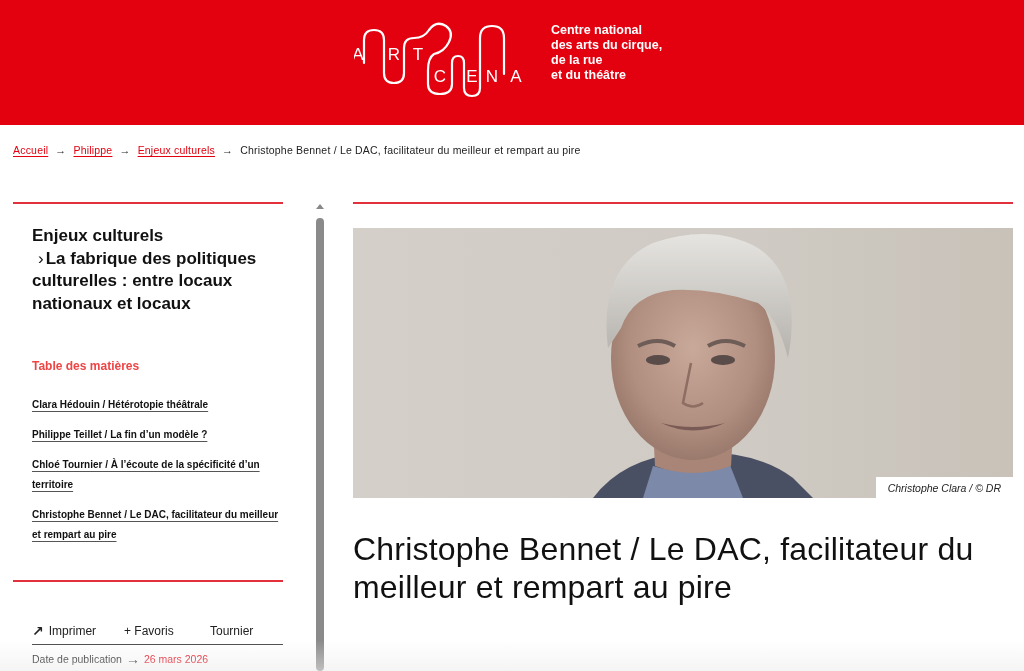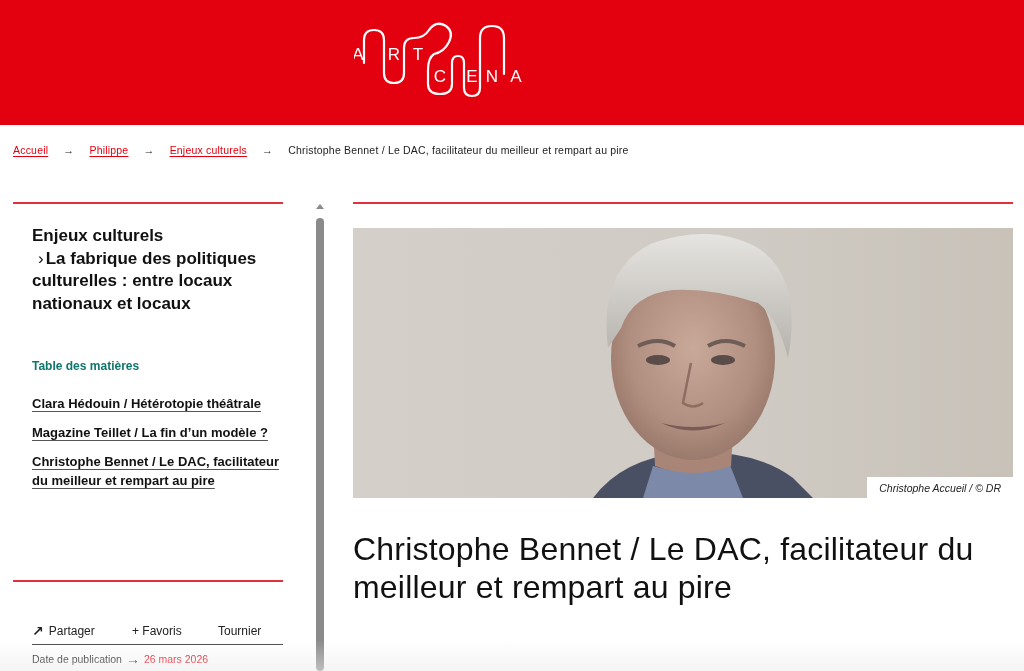--- a/index.html
+++ b/index.html
@@ -4,39 +4,39 @@
 <style>
   * { box-sizing: border-box; margin: 0; padding: 0; }
   html, body { width: 1024px; height: 671px; overflow: hidden; background: #fff; }
   body { font-family: "Liberation Sans", "DejaVu Sans", sans-serif; color: #111; position: relative; }
 
   .header { position: absolute; left: 0; top: 0; width: 1024px; height: 125px; background: #e3000f; }
   .logo { position: absolute; left: 354px; top: 18px; width: 185px; height: 90px; }
   .tagline { position: absolute; left: 551px; top: 23px; color: #fff; font-size: 12.5px; font-weight: bold; line-height: 15px; }
   .tagline span { display: block; }
 
-  .breadcrumb { position: absolute; left: 13px; top: 144px; font-size: 10.5px; letter-spacing: 0.2px; display: flex; align-items: center; gap: 8px; white-space: nowrap; }
+  .breadcrumb { position: absolute; left: 13px; top: 144px; font-size: 10.5px; letter-spacing: 0.2px; display: flex; align-items: center; gap: 0; white-space: nowrap; }
   .breadcrumb a { color: #e3000f; text-decoration: underline; text-underline-offset: 2px; }
   .breadcrumb .sep { color: #222; margin: 0 7px; font-size: 11px; }
   .breadcrumb .current { color: #222; }
 
   .sidebar { position: absolute; left: 13px; top: 195px; width: 270px; height: 476px; }
   .redline { height: 2px; background: #e3303d; }
   .side-top-line { position: absolute; left: 0; top: 7px; width: 270px; }
   .side-title { position: absolute; left: 19px; top: 30px; width: 260px; font-size: 17px; font-weight: bold; line-height: 22.5px; color: #111; }
   .side-title .chev { display: inline-block; margin-left: 6px; margin-right: 2px; font-weight: normal; }
-  .toc-label { position: absolute; left: 19px; top: 164px; font-size: 12px; font-weight: bold; color: #0f766e; }
+  .toc-label { position: absolute; left: 19px; top: 164px; font-size: 12px; font-weight: bold; color: #ef4444; }
   .toc { position: absolute; left: 19px; top: 199px; width: 255px; list-style: none; }
   .toc li { margin-bottom: 10px; }
-  .toc a { color: #111; font-size: 13px; font-weight: bold; line-height: 19px; text-decoration: underline; text-decoration-color: #555; text-underline-offset: 3px; }
+  .toc a { color: #111; font-size: 10px; font-weight: bold; line-height: 19px; text-decoration: underline; text-decoration-color: #555; text-underline-offset: 3px; }
   .side-bottom-line { position: absolute; left: 0; top: 385px; width: 270px; }
   .actions { position: absolute; left: 19px; top: 428px; width: 251px; display: flex; font-size: 12px; color: #222; border-bottom: 1px solid #444; padding-bottom: 5px; }
   .actions .act { display: flex; align-items: center; gap: 5px; }
   .act-share { width: 92px; }
-  .act-fav { width: 86px; margin-left: 8px; }
+  .act-fav { width: 86px; }
   .pubdate { position: absolute; left: 19px; top: 456px; font-size: 10.5px; color: #111; display: flex; align-items: center; gap: 4px; }
   .pubdate .date { color: #e3000f; }
 
   .scrollbar { position: absolute; left: 314px; top: 204px; width: 12px; height: 467px; }
   .scroll-up { position: absolute; left: 2px; top: 0; width: 0; height: 0; border-left: 4px solid transparent; border-right: 4px solid transparent; border-bottom: 5px solid #888; }
   .scroll-thumb { position: absolute; left: 2px; top: 14px; width: 8px; height: 453px; background: #8a8a8a; border-radius: 4px; }
   .scroll-down { position: absolute; left: 2px; top: 458px; width: 0; height: 0; border-left: 4px solid transparent; border-right: 4px solid transparent; border-top: 5px solid #888; }
 
   .main-line { position: absolute; left: 353px; top: 202px; width: 660px; }
   .photo { position: absolute; left: 353px; top: 228px; width: 660px; height: 270px; overflow: hidden; background: linear-gradient(90deg, #d4cfc8 0%, #cfcac3 60%, #c8c2b9 100%); }
@@ -58,20 +58,26 @@
     <g fill="#fff" font-family="Liberation Sans, sans-serif" font-size="17" text-anchor="middle">
       <text x="4" y="42">A</text>
       <text x="40" y="42">R</text>
       <text x="64" y="42">T</text>
       <text x="86" y="64">C</text>
       <text x="118" y="64">E</text>
       <text x="138" y="64">N</text>
       <text x="162" y="64">A</text>
     </g>
   </svg>
+  <div class="tagline">
+    <span>Centre national</span>
+    <span>des arts du cirque,</span>
+    <span>de la rue</span>
+    <span>et du théâtre</span>
+  </div>
 </div>
 
 <nav class="breadcrumb">
   <a href="#">Accueil</a>
   <span class="sep">→</span>
   <a href="#">Philippe</a>
   <span class="sep">→</span>
   <a href="#">Enjeux culturels</a>
   <span class="sep">→</span>
   <span class="current">Christophe Bennet / Le DAC, facilitateur du meilleur et rempart au pire</span>
@@ -79,28 +85,29 @@
 
 <aside class="sidebar">
   <div class="redline side-top-line"></div>
   <div class="side-title">
     <span>Enjeux culturels</span><br>
     <span class="chev">›</span><span>La fabrique des politiques culturelles : entre locaux nationaux et locaux</span>
   </div>
   <div class="toc-label">Table des matières</div>
   <ul class="toc">
     <li><a href="#">Clara Hédouin / Hétérotopie théâtrale</a></li>
-    <li><a href="#">Magazine Teillet / La fin d’un modèle ?</a></li>
+    <li><a href="#">Philippe Teillet / La fin d’un modèle ?</a></li>
+    <li><a href="#">Chloé Tournier / À l’écoute de la spécificité d’un territoire</a></li>
     <li><a href="#">Christophe Bennet / Le DAC, facilitateur du meilleur et rempart au pire</a></li>
   </ul>
   <div class="redline side-bottom-line"></div>
   <div class="actions">
     <div class="act act-share">
       <span style="font-size:14px;font-weight:bold;">↗</span>
-      <span>Partager</span>
+      <span>Imprimer</span>
     </div>
     <div class="act act-fav">
       <span>+ Favoris</span>
     </div>
     <div class="act">
       <span>Tournier</span>
     </div>
   </div>
   <div class="pubdate">
     <span>Date de publication</span>
@@ -143,18 +150,18 @@
     <ellipse cx="305" cy="132" rx="12" ry="5" fill="#5a4c48"></ellipse>
     <ellipse cx="370" cy="132" rx="12" ry="5" fill="#5a4c48"></ellipse>
 
     <path d="M285 118 Q305 108 322 118" stroke="#6e5d57" stroke-width="4" fill="none"></path>
     <path d="M355 118 Q372 108 392 118" stroke="#6e5d57" stroke-width="4" fill="none"></path>
 
     <path d="M338 135 Q332 165 330 175 Q340 182 350 175" stroke="#8e6e62" stroke-width="2.5" fill="none"></path>
 
     <path d="M308 195 Q340 210 372 195 Q340 203 308 195 Z" fill="#7a5a54"></path>
   </svg>
-  <figcaption class="caption">Christophe Accueil / © DR</figcaption>
+  <figcaption class="caption">Christophe Clara / © DR</figcaption>
 </figure>
 
 <h1 class="article-title">Christophe Bennet / Le DAC, facilitateur du meilleur et rempart au pire</h1>
 
 <div class="fade"></div>
 
 </body></html>

